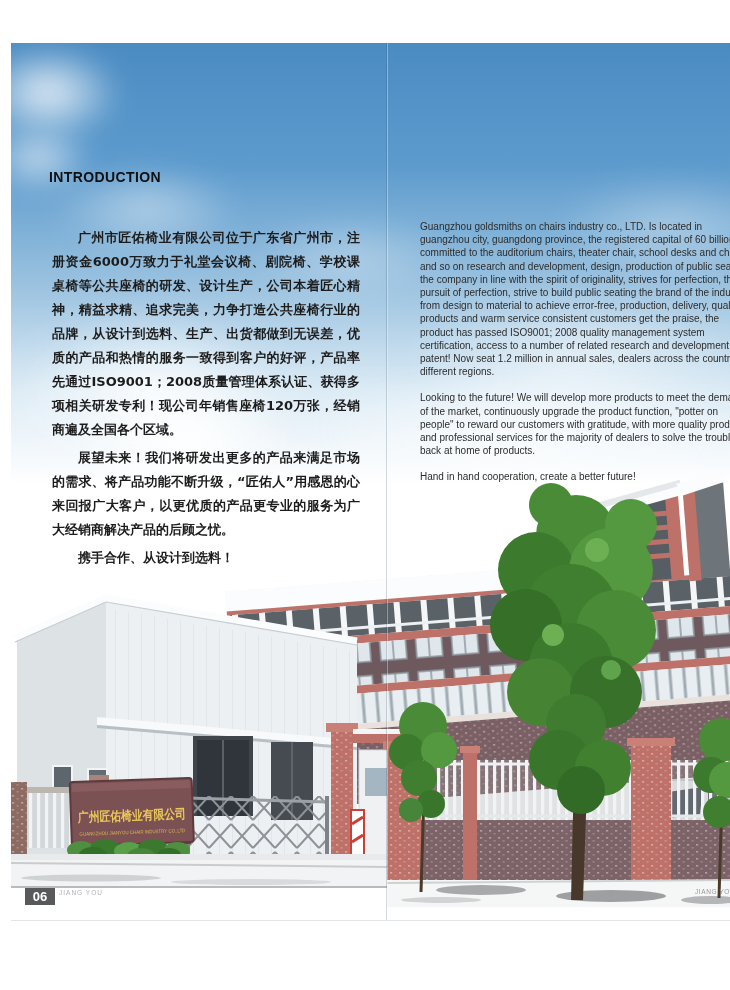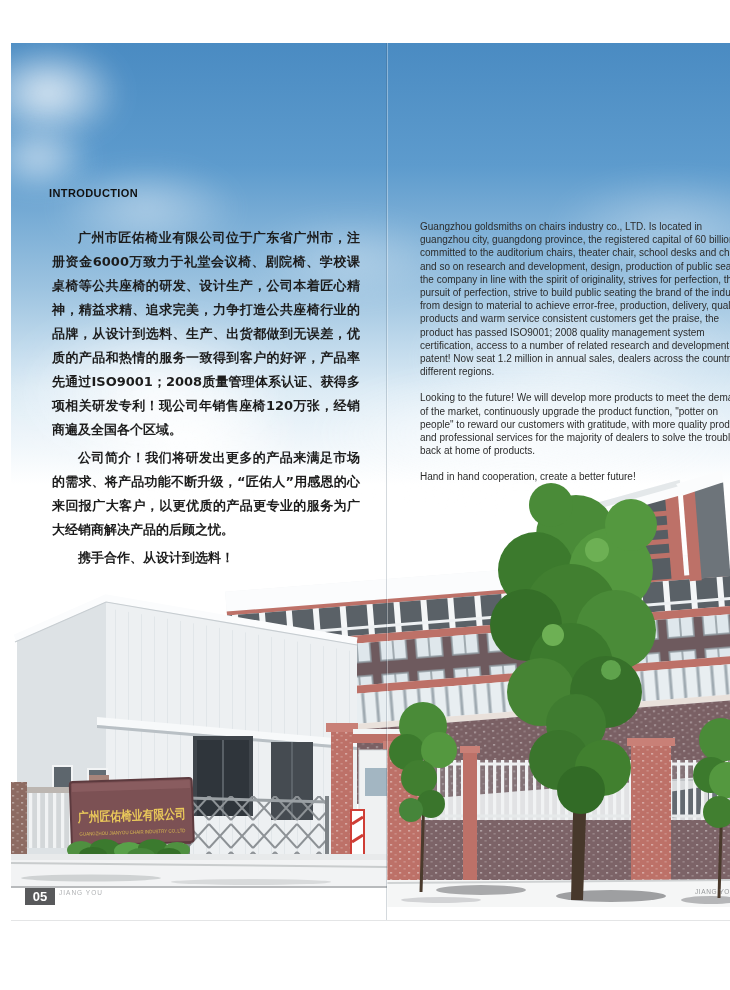--- a/index.html
+++ b/index.html
@@ -37,21 +37,21 @@
   .gutter-lite{
     position:absolute;left:376px;top:0;width:1px;height:877px;
     background:rgba(255,255,255,.35);z-index:30;
   }
   .title-cn{
     position:absolute;left:37px;top:108px;font-size:31px;line-height:34px;
     font-weight:900;letter-spacing:2px;color:#141414;z-index:10;
     font-family:"DejaVu Sans","Liberation Sans",sans-serif;
   }
   .title-en{
-    position:absolute;left:38px;top:144px;font-size:11px;font-weight:700;
+    position:absolute;left:38px;top:126px;font-size:14px;font-weight:700;
     letter-spacing:.4px;color:#101010;z-index:10;
   }
   .cn-text{
     position:absolute;left:37px;top:179px;width:316px;z-index:10;
     font-family:"DejaVu Sans",sans-serif;
   }
   .cn-text p{
     margin:4px;text-indent:2em;font-size:13px;line-height:24px;font-weight:700;
     color:#1c1c1c;text-align:justify;
   }
@@ -94,21 +94,21 @@
     <div class="cloud c6"></div>
     <div class="cloud c7"></div>
     <div class="cloud c8"></div>
     <div class="cloud c9"></div>
   </div>
 
   <div class="title-en">INTRODUCTION</div>
 
   <div class="cn-text">
     <p>广州市匠佑椅业有限公司位于广东省广州市，注册资金6000万致力于礼堂会议椅、剧院椅、学校课桌椅等公共座椅的研发、设计生产，公司本着匠心精神，精益求精、追求完美，力争打造公共座椅行业的品牌，从设计到选料、生产、出货都做到无误差，优质的产品和热情的服务一致得到客户的好评，产品率先通过ISO9001；2008质量管理体系认证、获得多项相关研发专利！现公司年销售座椅120万张，经销商遍及全国各个区域。</p>
-    <p>公司简介！我们将研发出更多的产品来满足市场的需求、将产品功能不断升级，“匠佑人”用感恩的心来回报广大客户，以更优质的产品更专业的服务为广大经销商解决产品的后顾之忧。</p>
+    <p>展望未来！我们将研发出更多的产品来满足市场的需求、将产品功能不断升级，“匠佑人”用感恩的心来回报广大客户，以更优质的产品更专业的服务为广大经销商解决产品的后顾之忧。</p>
     <p>携手合作、从设计到选料！</p>
   </div>
 
   <div class="en-text">
     <p>Guangzhou goldsmiths on chairs industry co., LTD. Is located in guangzhou city, guangdong province, the registered capital of 60 billion is committed to the auditorium chairs, theater chair, school desks and chairs and so on research and development, design, production of public seating, the company in line with the spirit of originality, strives for perfection, the pursuit of perfection, strive to build public seating the brand of the industry, from design to material to achieve error-free, production, delivery, quality products and warm service consistent customers get the praise, the product has passed ISO9001; 2008 quality management system certification, access to a number of related research and development of patent! Now seat 1.2 million in annual sales, dealers across the country in different regions.</p>
     <p>Looking to the future! We will develop more products to meet the demand of the market, continuously upgrade the product function, "potter on people" to reward our customers with gratitude, with more quality products and professional services for the majority of dealers to solve the trouble back at home of products.</p>
     <p>Hand in hand cooperation, create a better future!</p>
   </div>
 
   <svg class="photo" viewBox="0 0 719 490">
@@ -320,17 +320,17 @@
     </g>
 
     <rect x="0" y="457" width="376" height="33" fill="#ffffff"></rect>
     <rect x="376" y="477" width="343" height="13" fill="#ffffff"></rect>
   </svg>
 
   <div class="gutter"></div>
   <div class="gutter-lite"></div>
 
   <div class="footer-line"></div>
-  <div class="pagenum-box">05</div>
+  <div class="pagenum-box">06</div>
   <div class="brand-left">JIANG YOU</div>
   <div class="brand-right">JIANG YOU</div>
 
 </div>
 
 </body></html>

